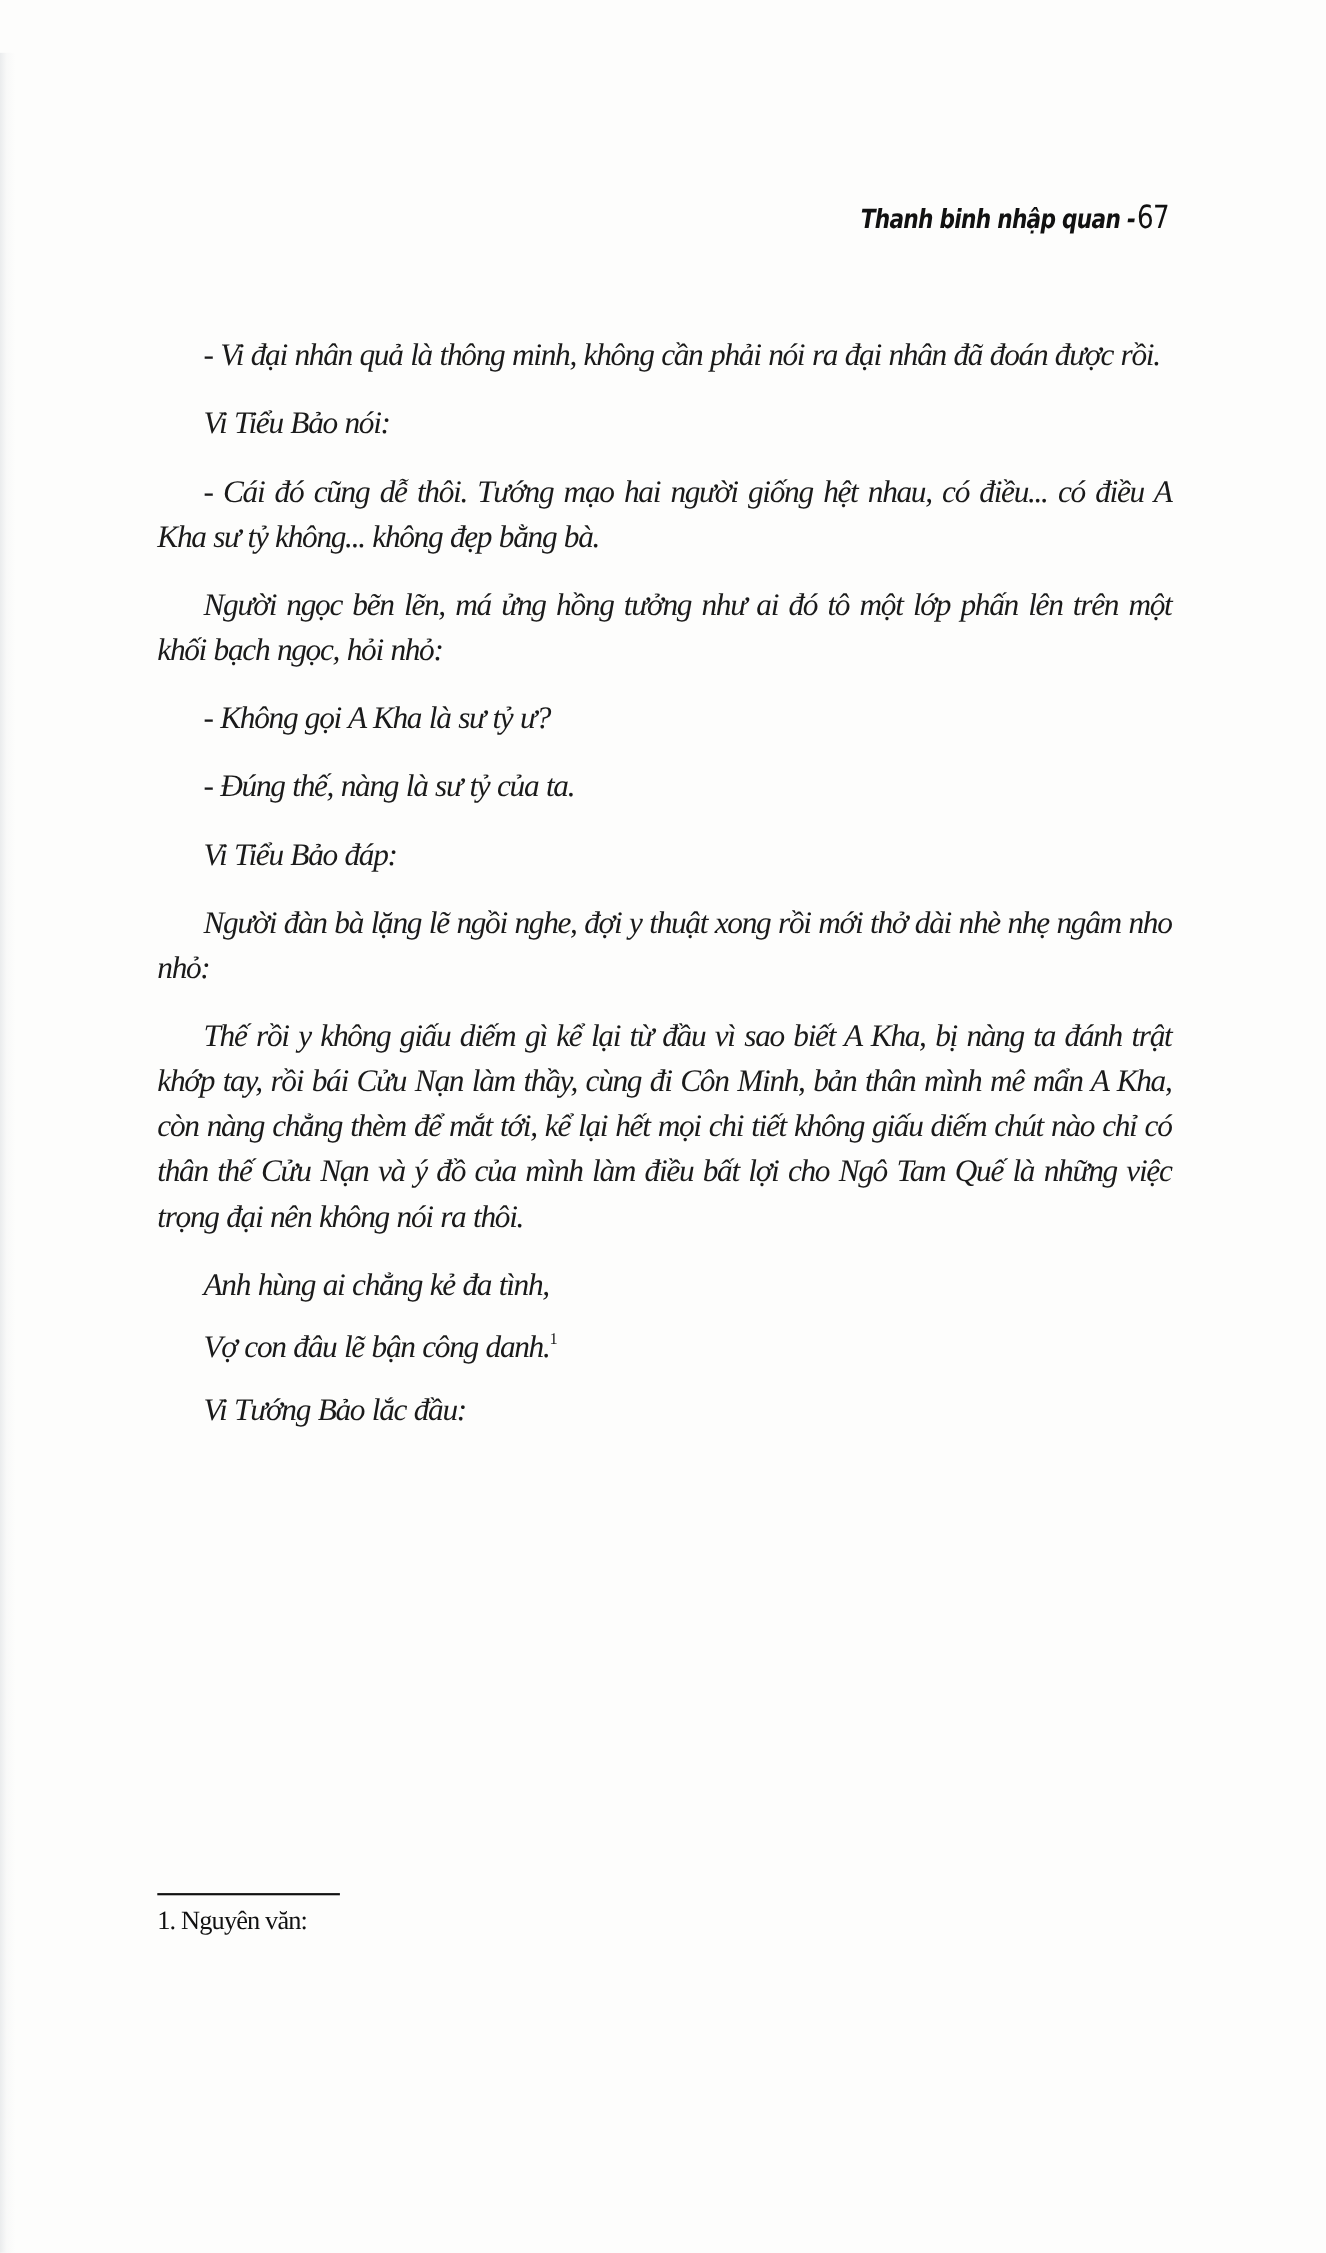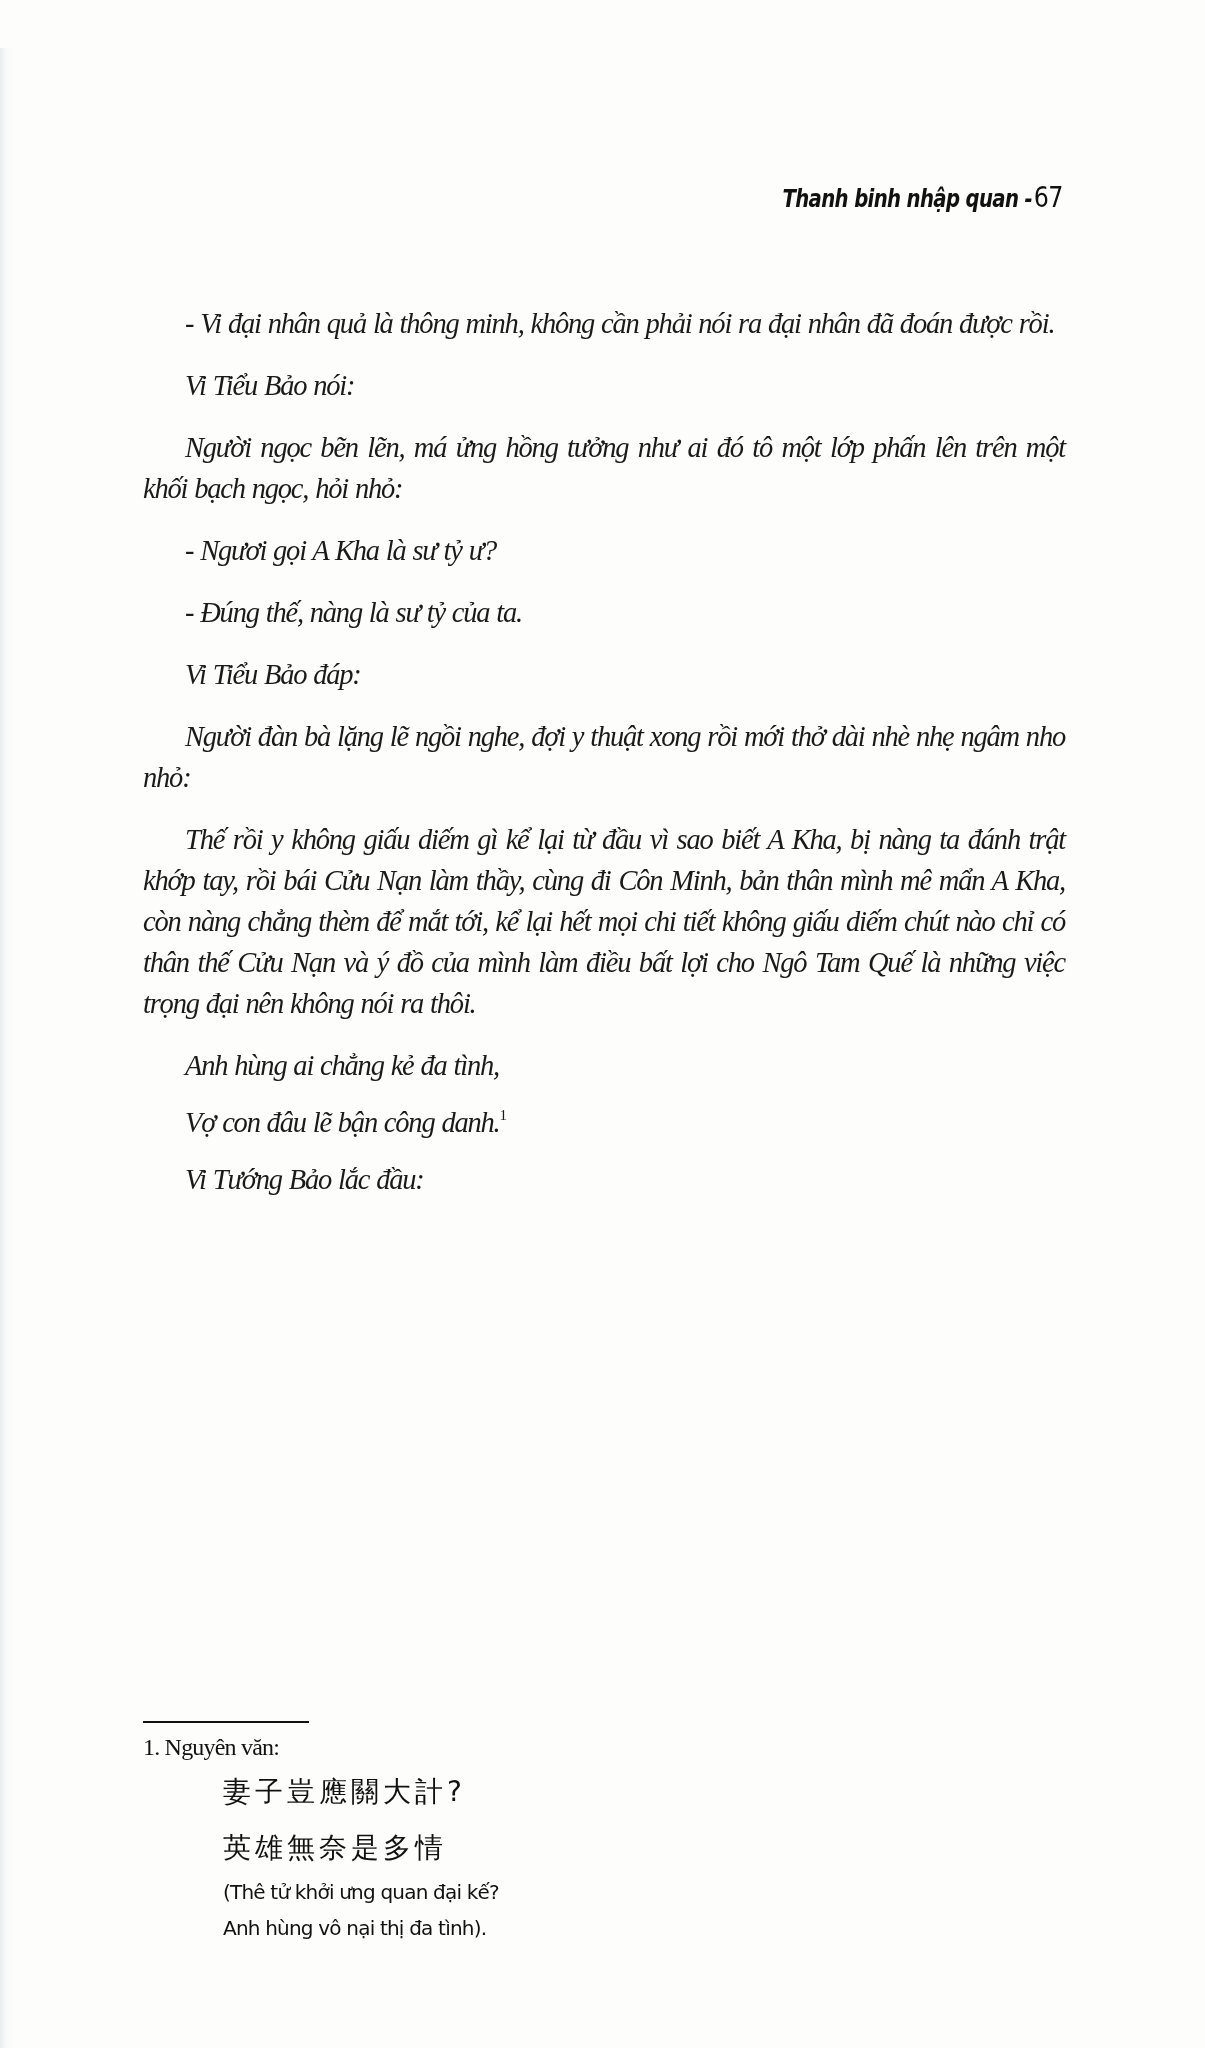--- a/index.html
+++ b/index.html
@@ -110,36 +110,31 @@
 
 <div class="page">
 
   <div class="running-header">
     <span>Thanh binh nhập quan</span><span> -</span><span class="page-num">67</span>
   </div>
 
   <div class="body-text">
     <p>- Vi đại nhân quả là thông minh, không cần phải nói ra đại nhân đã đoán được rồi.</p>
     <p>Vi Tiểu Bảo nói:</p>
+    <p>- Cái đó cũng dễ thôi. Tướng mạo hai người giống hệt nhau, có điều... có điều A Kha sư tỷ không... không đẹp bằng bà.</p>
     <p>Người ngọc bẽn lẽn, má ửng hồng tưởng như ai đó tô một lớp phấn lên trên một khối bạch ngọc, hỏi nhỏ:</p>
-    <p>- Ngươi gọi A Kha là sư tỷ ư?</p>
+    <p>- Không gọi A Kha là sư tỷ ư?</p>
     <p>- Đúng thế, nàng là sư tỷ của ta.</p>
     <p>Vi Tiểu Bảo đáp:</p>
     <p>Người đàn bà lặng lẽ ngồi nghe, đợi y thuật xong rồi mới thở dài nhè nhẹ ngâm nho nhỏ:</p>
     <p>Thế rồi y không giấu diếm gì kể lại từ đầu vì sao biết A Kha, bị nàng ta đánh trật khớp tay, rồi bái Cửu Nạn làm thầy, cùng đi Côn Minh, bản thân mình mê mẩn A Kha, còn nàng chẳng thèm để mắt tới, kể lại hết mọi chi tiết không giấu diếm chút nào chỉ có thân thế Cửu Nạn và ý đồ của mình làm điều bất lợi cho Ngô Tam Quế là những việc trọng đại nên không nói ra thôi.</p>
     <p class="verse">Anh hùng ai chẳng kẻ đa tình,</p>
     <p class="verse"><span>Vợ con đâu lẽ bận công danh.</span><sup>1</sup></p>
     <p>Vi Tướng Bảo lắc đầu:</p>
   </div>
 
   <div class="footnote-rule"></div>
 
   <div class="footnote">
     <div class="fn-label">1. Nguyên văn:</div>
-    <div class="fn-block">
-      <div class="cjk">妻子豈應關大計?</div>
-      <div class="cjk">英雄無奈是多情</div>
-      <div class="translit">(Thê tử khởi ưng quan đại kế?</div>
-      <div class="translit">Anh hùng vô nại thị đa tình).</div>
-    </div>
   </div>
 
 </div>
 
 </body></html>

